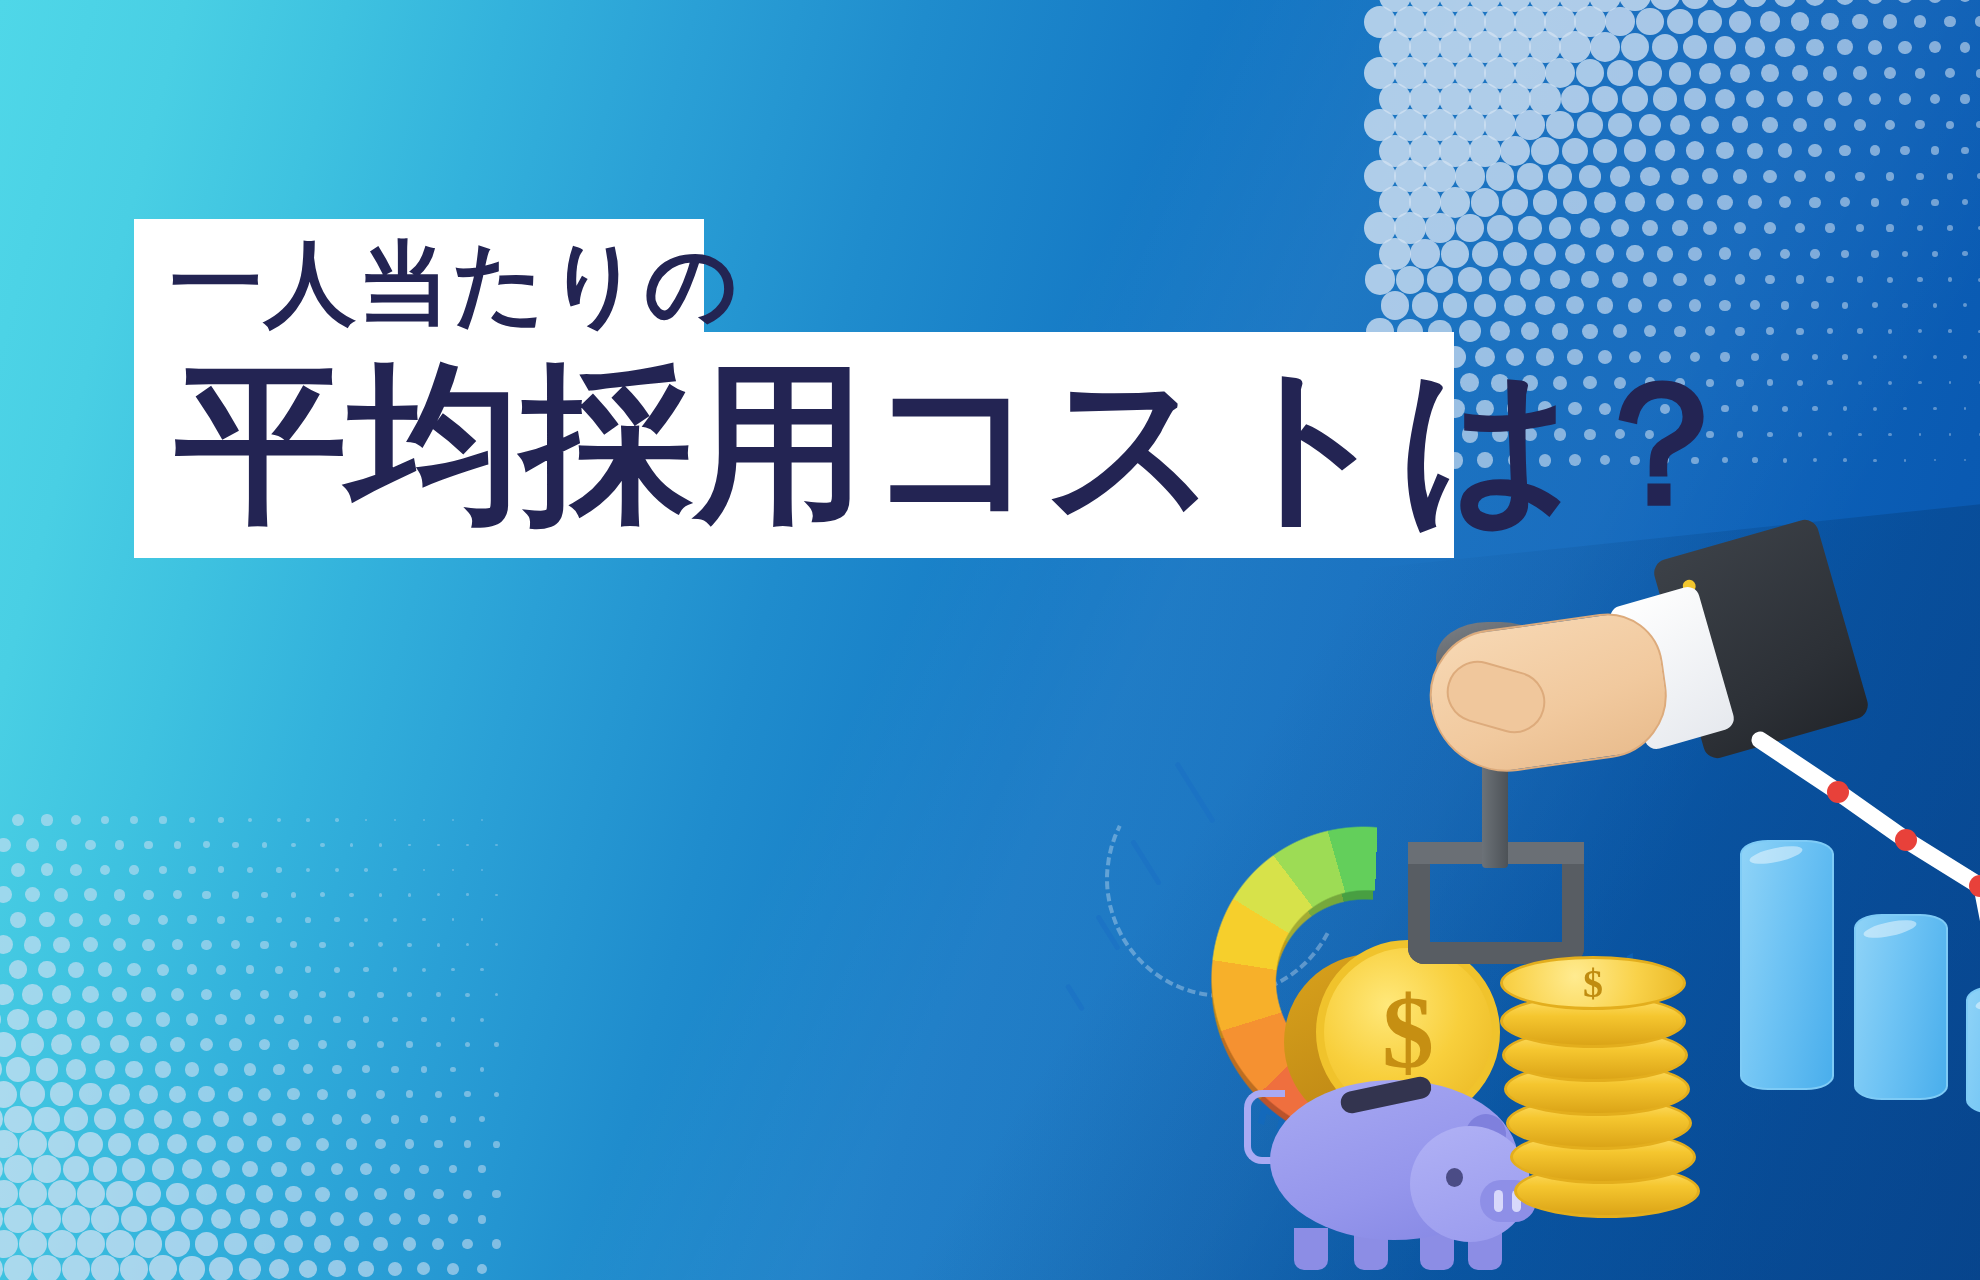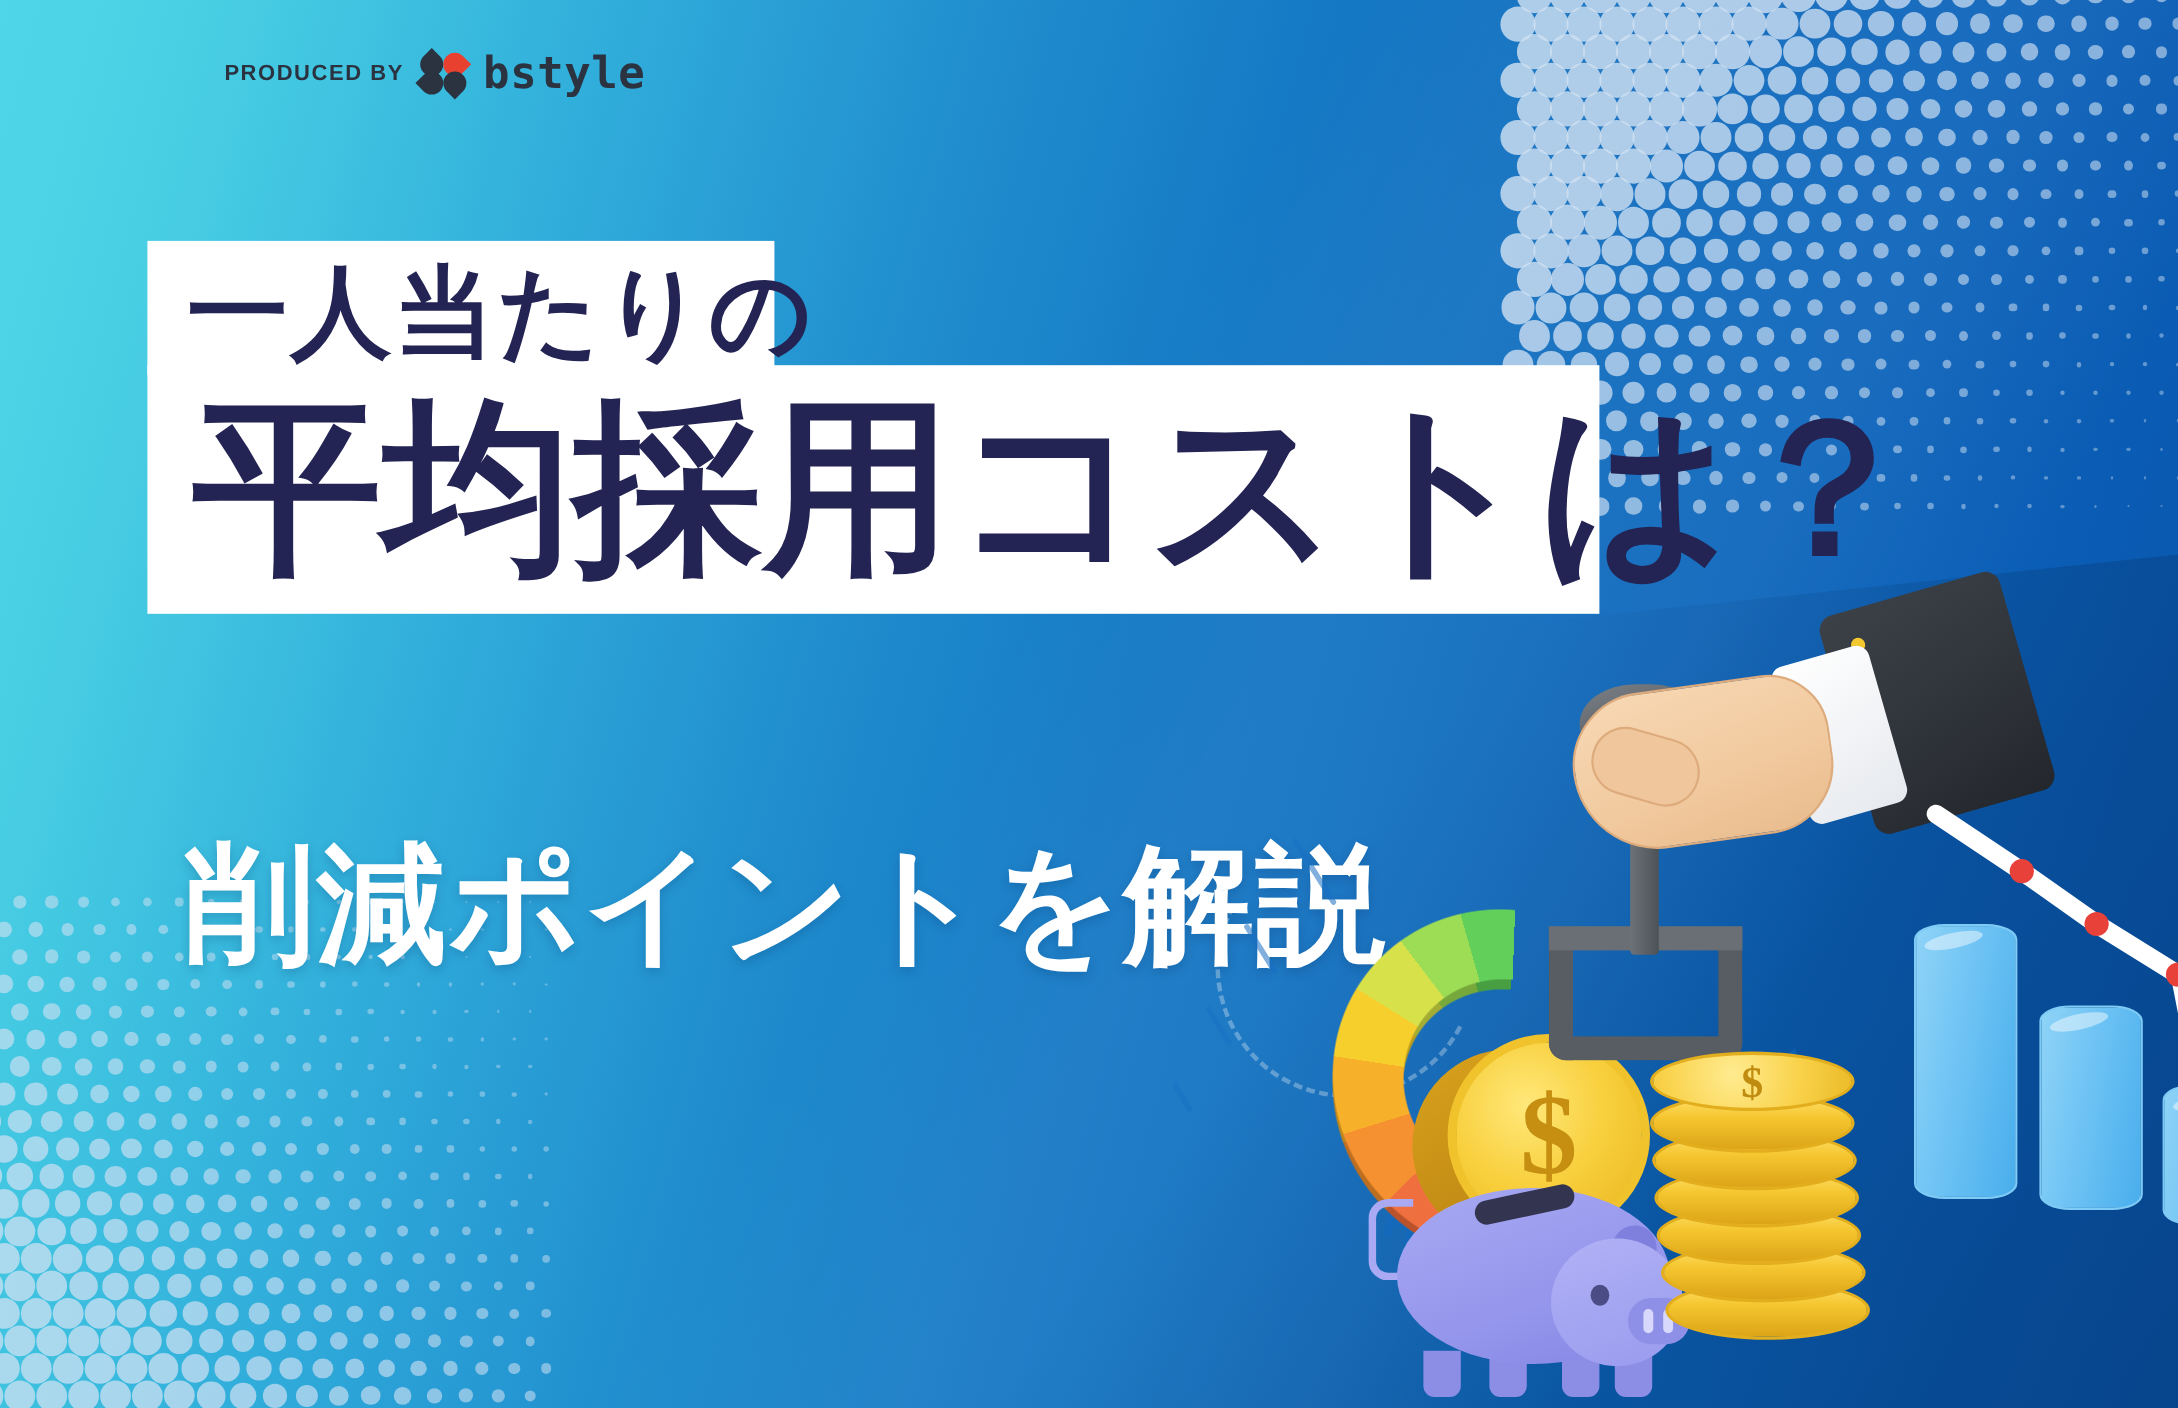--- a/index.html
+++ b/index.html
@@ -1008,38 +1008,27 @@
       <i style="width: 28px; height: 28px; left: 29.5px; top: 459.86px; background: rgb(207, 224, 242); opacity: 0.75;"></i>
       <i style="width: 28px; height: 28px; left: 58.5px; top: 459.86px; background: rgb(207, 224, 242); opacity: 0.75;"></i>
       <i style="width: 28px; height: 28px; left: 87.5px; top: 459.86px; background: rgb(207, 224, 242); opacity: 0.75;"></i>
       <i style="width: 28px; height: 28px; left: 116.5px; top: 459.86px; background: rgb(207, 224, 242); opacity: 0.75;"></i>
       <i style="width: 28px; height: 28px; left: 145.5px; top: 459.86px; background: rgb(207, 224, 242); opacity: 0.75;"></i>
       <i style="width: 28px; height: 28px; left: 174.5px; top: 459.86px; background: rgb(207, 224, 242); opacity: 0.75;"></i>
       <i style="width: 28px; height: 28px; left: 203.5px; top: 459.86px; background: rgb(207, 224, 242); opacity: 0.75;"></i>
     </div>
 
   <div class="logo">
-    <div class="logo-sub">
-      <span class="pb">PRODUCED BY</span>
-      <span class="clover">
-        <b class="p1"></b>
-          <b class="p2"></b>
-          <b class="p3"></b>
-          <b class="p4"></b>
-      </span>
-      <span class="bstyle">bstyle</span>
-    </div>
   </div>
 
   <div class="panel panel-1"></div>
   <div class="panel panel-2"></div>
 
   <div class="h-line1">一人当たりの</div>
   <div class="h-line2">平均採用コストは？</div>
-  <div class="h-line3">削減ポイントを解説</div>
 
   <div class="dashline"></div>
 
   <div class="illus">
 
     <div class="floor-label lbl-high">HIGH</div>
     <div class="floor-label lbl-low">LOW</div>
 
     <div class="gauge">
       <div class="arc-mask">

